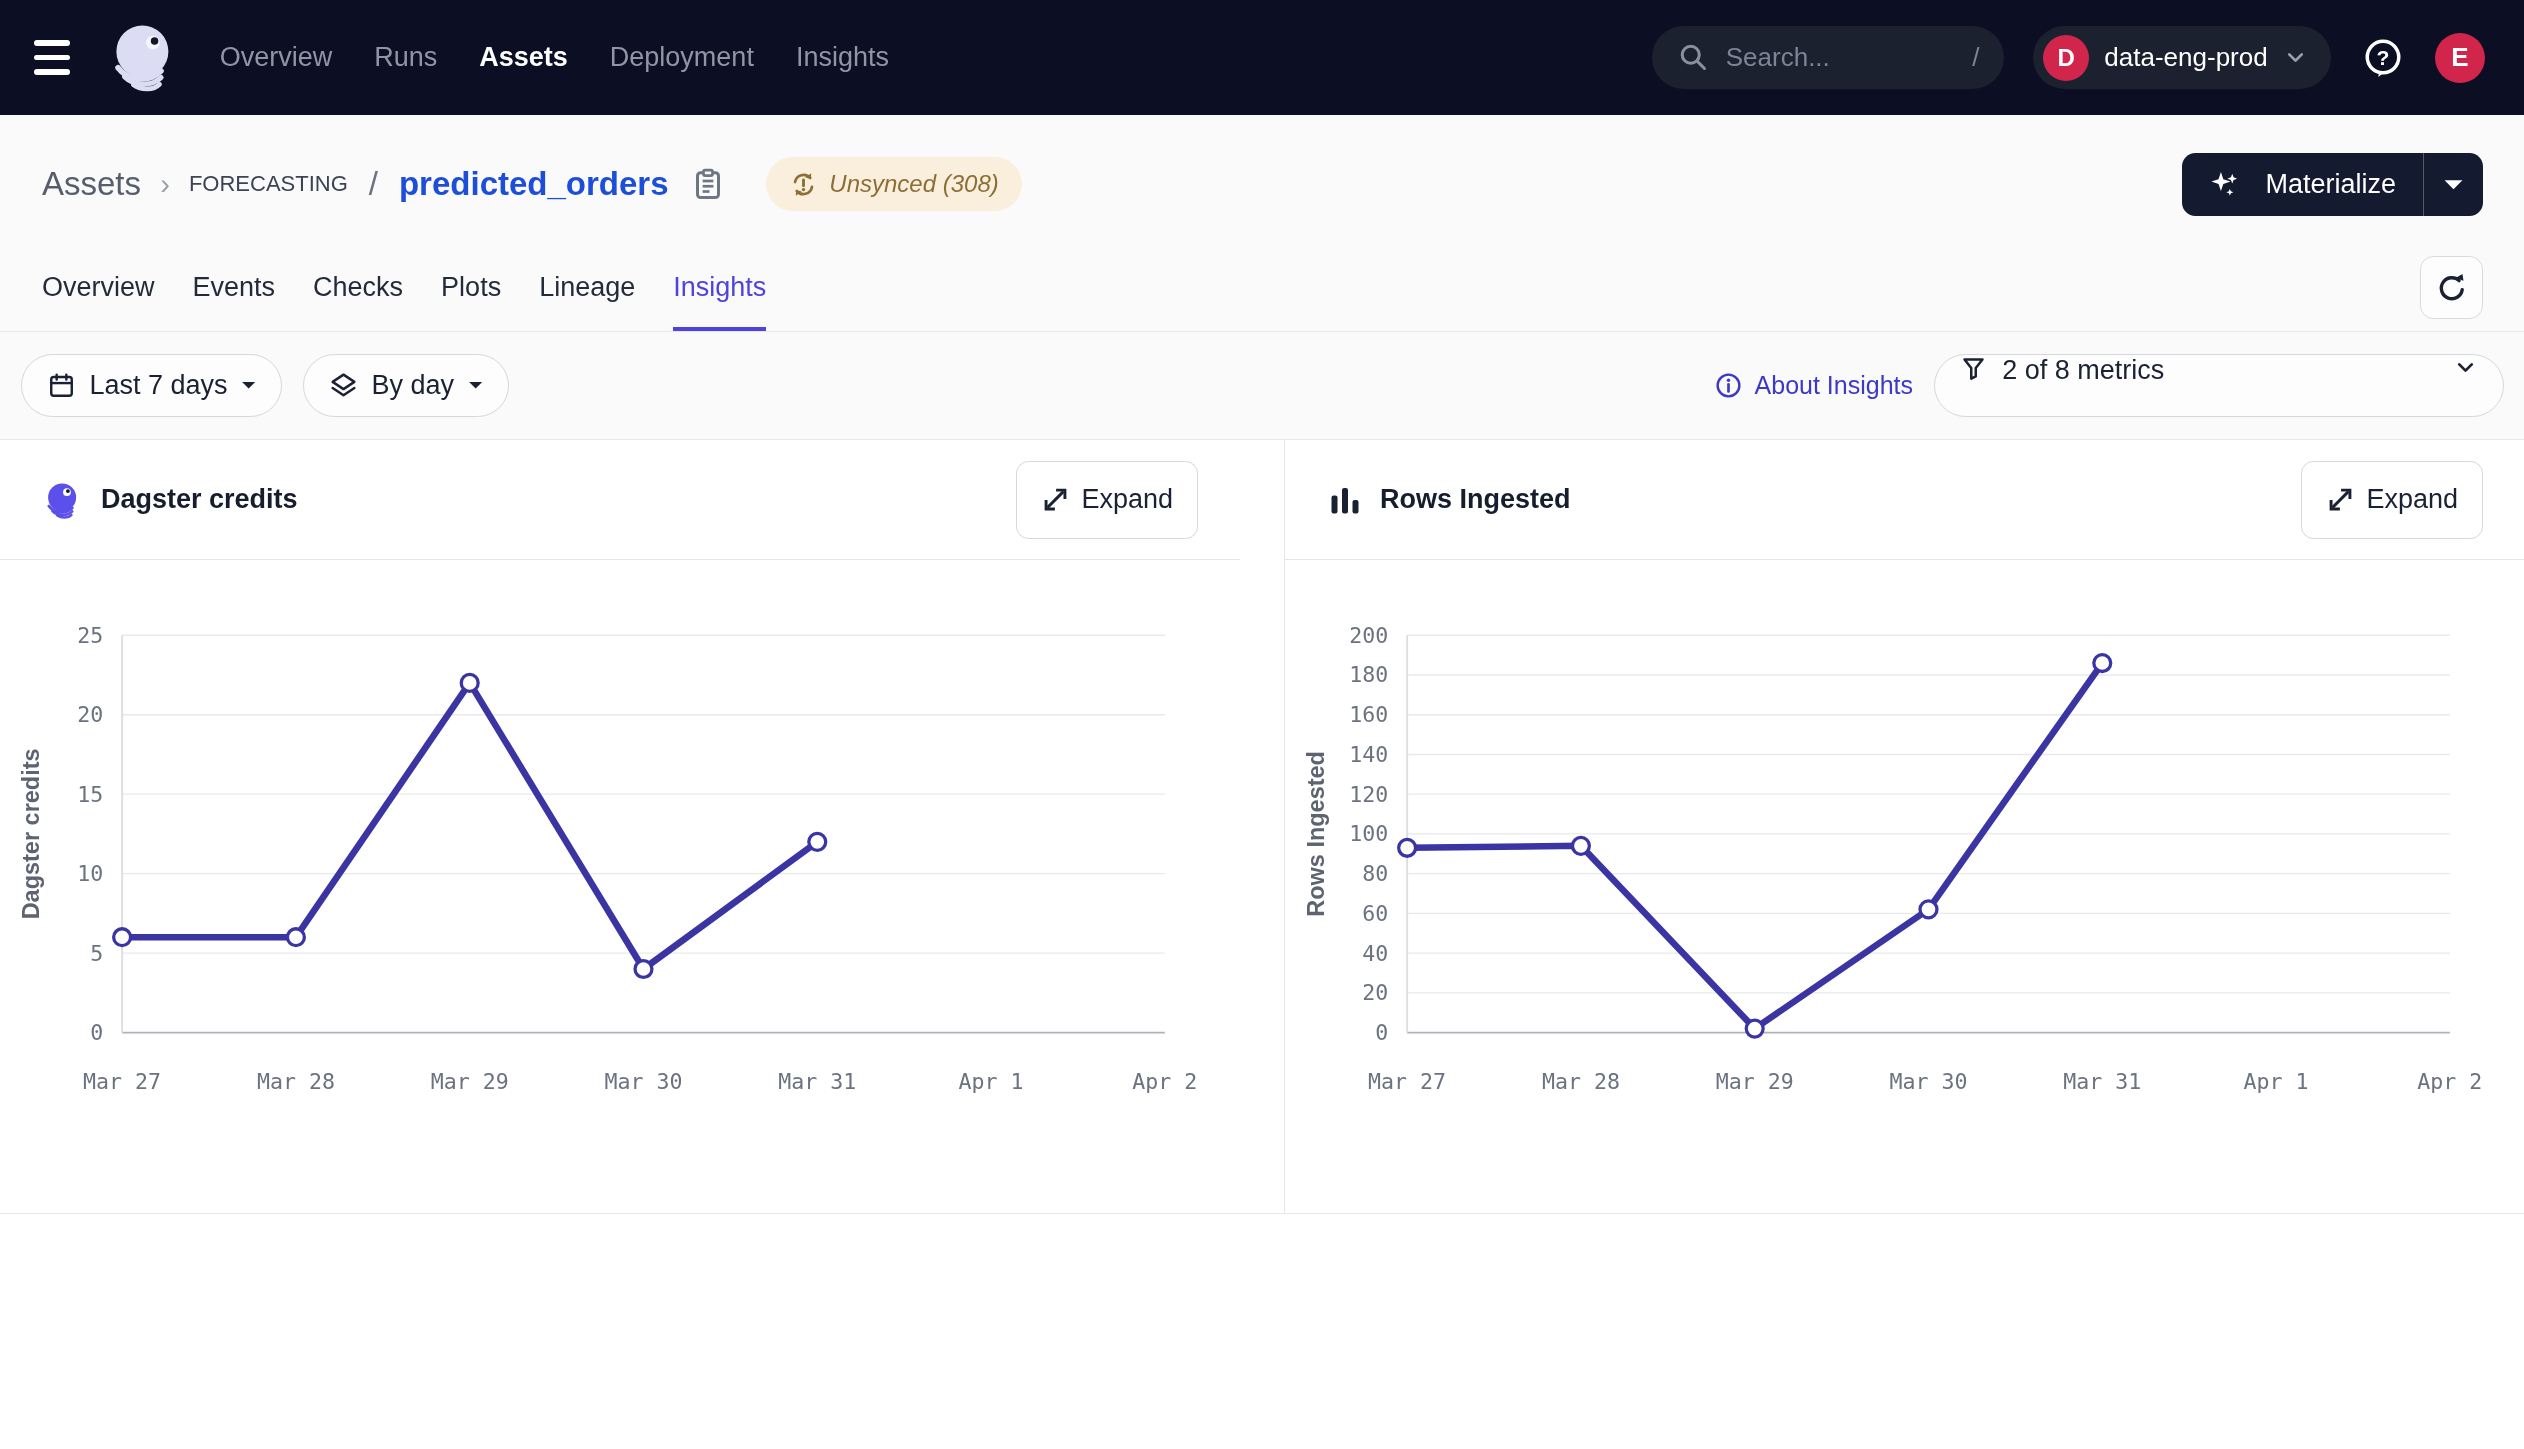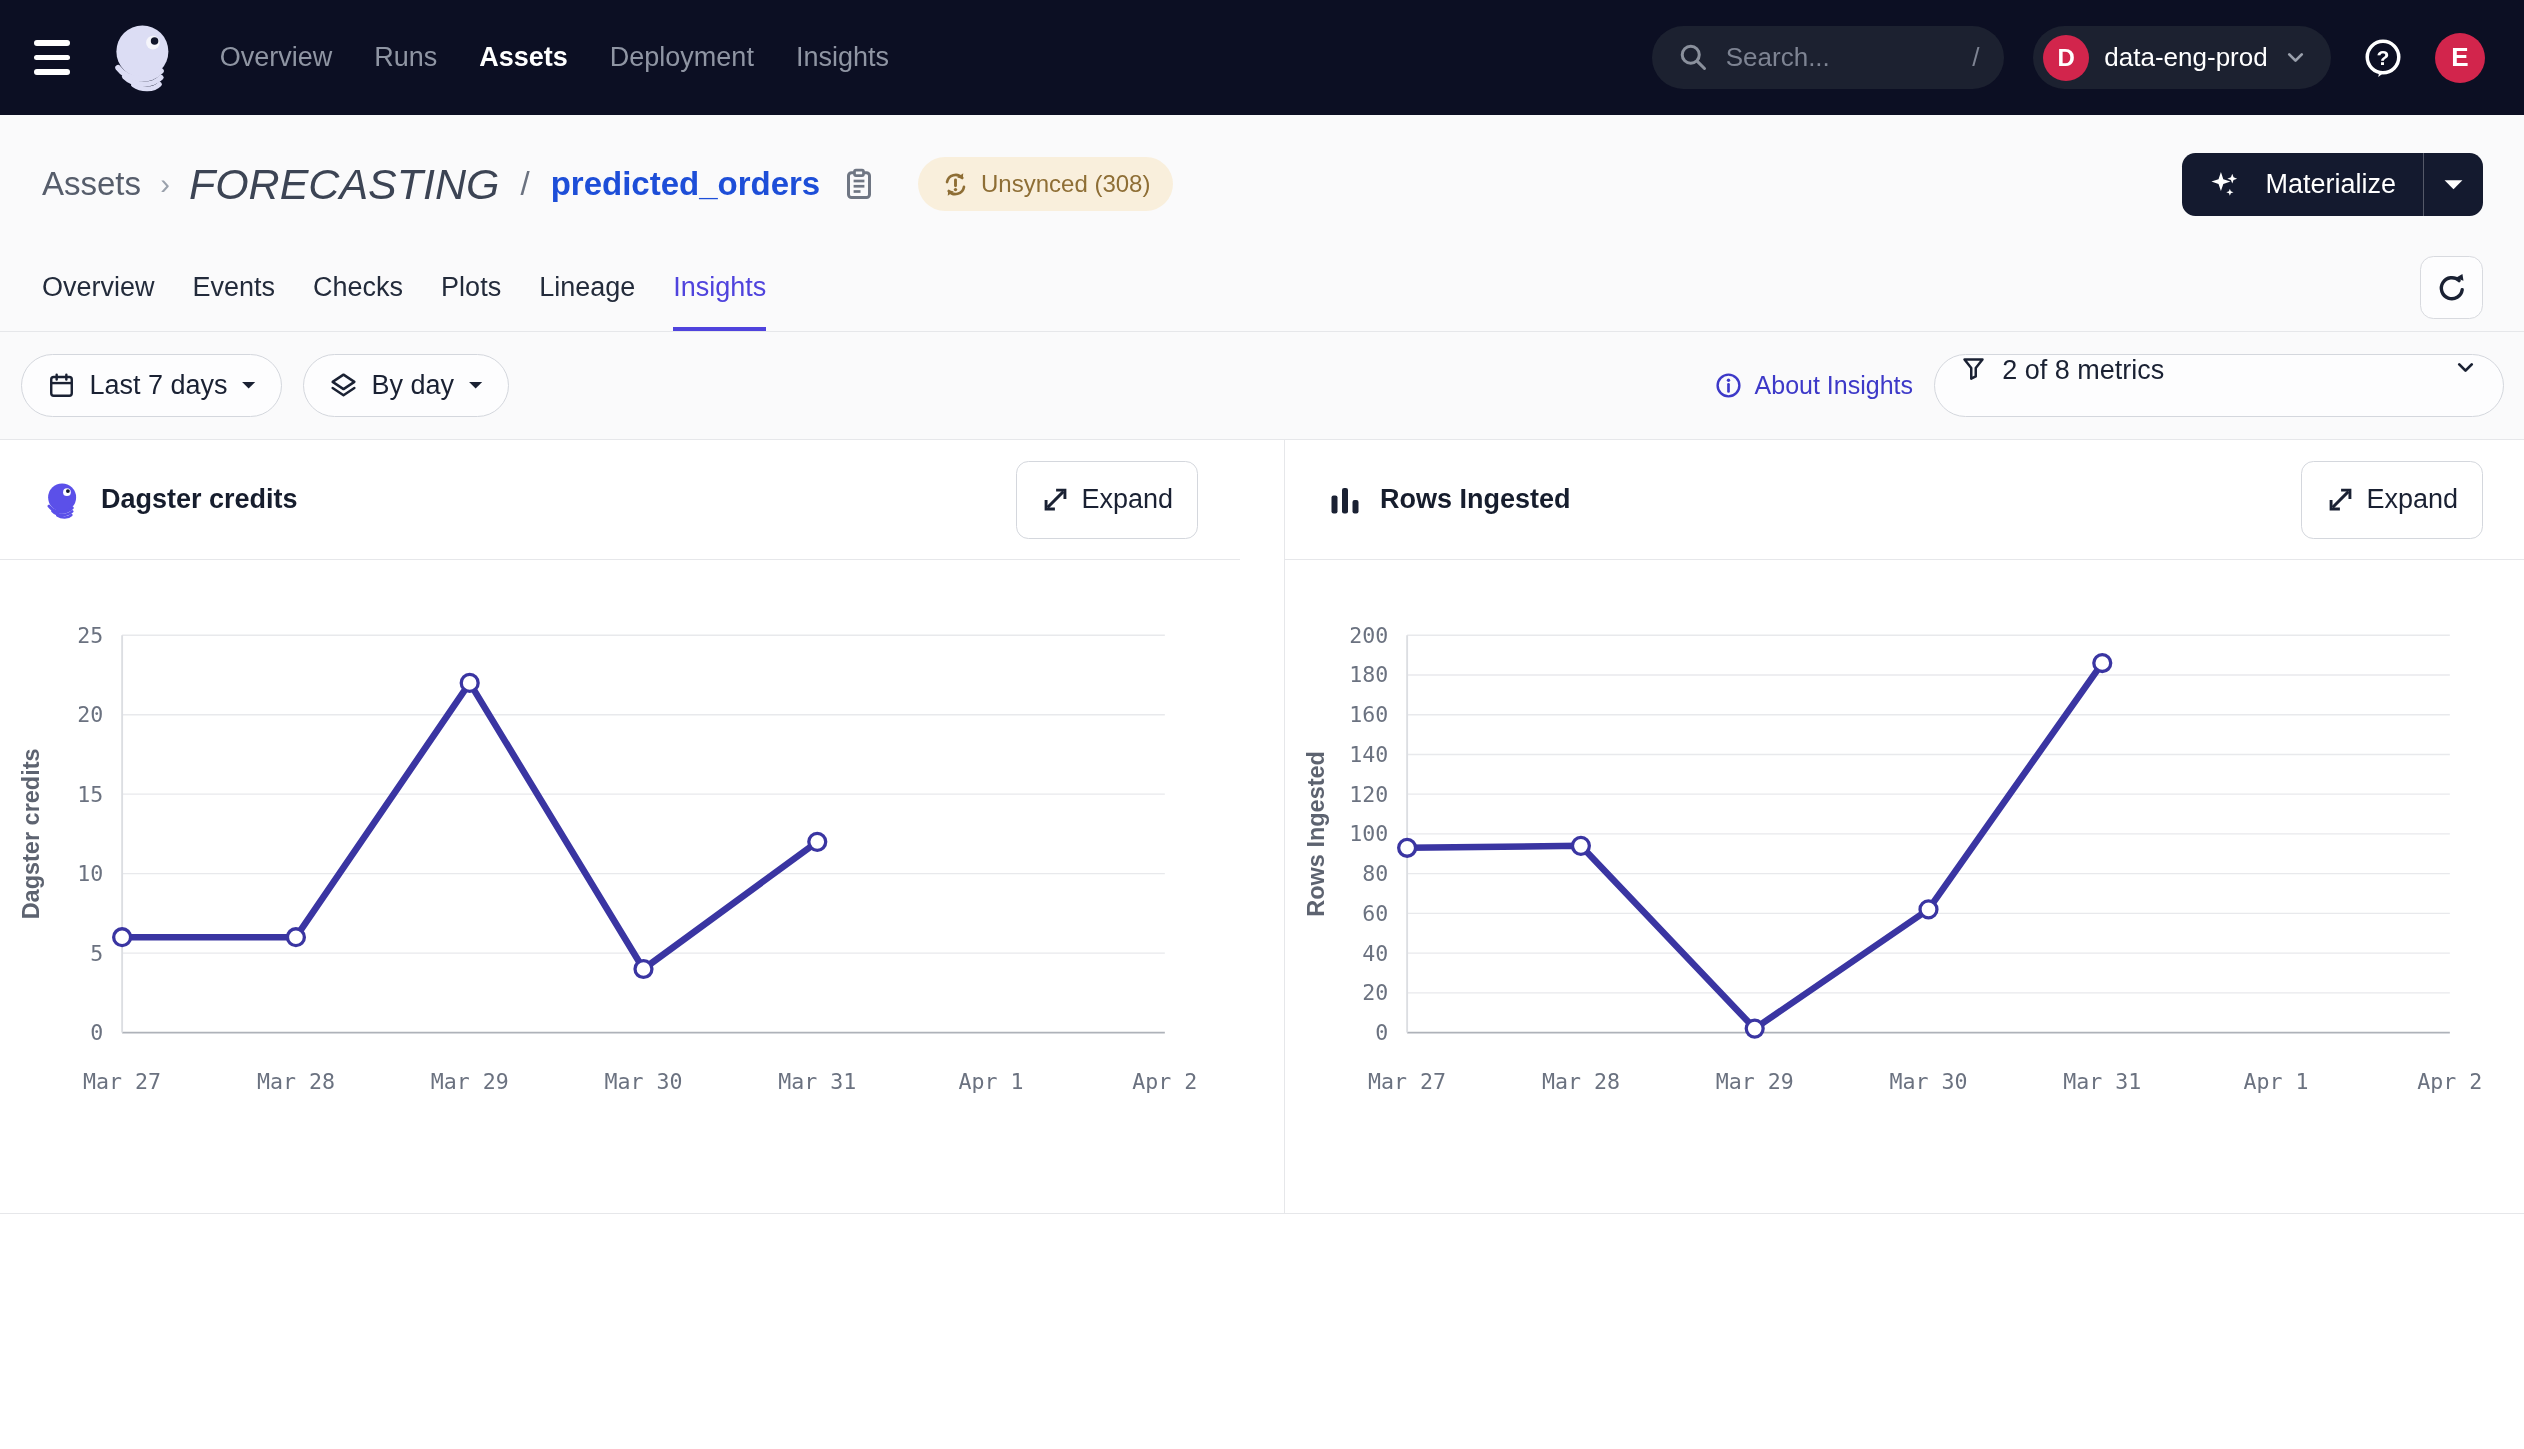--- a/index.html
+++ b/index.html
@@ -29,26 +29,26 @@
   .deploy-name { color:#ffffff; font-size:26px; }
   .avatar { width:50px; height:50px; border-radius:50%; background:#D2254C; color:#fff;
     display:flex; align-items:center; justify-content:center; font-weight:700; font-size:26px; cursor:pointer; }
   .help-btn { width:46px; height:46px; display:flex; align-items:center; justify-content:center; cursor:pointer; }
 
   
   .band { background:#FAFAFB; }
   .breadcrumb-row { height:129px; display:flex; align-items:center; padding:9.6px 42px 0 42px; gap:15.3px; }
   .crumb-root { font-size:33px; color:#565D6B; cursor:pointer; }
   .crumb-sep { font-size:29px; color:#9AA1AC; margin:0 3.8px; }
-  .crumb-group { font-size:43px; color:#3C4references454; color:#3C4454; cursor:pointer;font-style:italic; }
+  .crumb-group { font-size:22px; color:#3C4references454; color:#3C4454; cursor:pointer; }
   .crumb-slash { font-size:33px; color:#6B7280; margin:0 5.7px; }
   .crumb-asset { font-size:33px; color:#1d4ed8; font-weight:700; }
   .doc-icon-wrap { margin-left:5.7px; display:flex; align-items:center; cursor:pointer; }
   .sync-badge { margin-left:25px; height:54px; background:#F9EFDC; border-radius:27px;
-    display:flex; align-items:center; gap:11.5px; padding:0 23px; color:#8E6E35; font-size:24px; cursor:pointer; }
+    display:flex; align-items:center; gap:11.5px; padding:0 23px; color:#8E6E35; font-size:24px; cursor:pointer;font-style:italic; }
   .materialize { margin-left:auto; height:63px; background:#141A2F; border-radius:13.4px;
     display:flex; align-items:stretch; color:#fff; overflow:hidden; cursor:pointer; }
   .materialize-main { display:flex; align-items:center; gap:25px; padding:0 27px; font-size:27px; font-weight:500; }
   .materialize-divider { width:1px; background:rgba(255,255,255,0.28); }
   .materialize-caret { display:flex; align-items:center; justify-content:center; width:59px; }
 
   .tabs-row { height:88px; display:flex; align-items:stretch; gap:38px; padding:0 42px;
     border-bottom:1px solid #E6E7EA; }
   .tab { display:flex; align-items:center; font-size:27px; color:#232B3B; cursor:pointer;
     border-bottom:4.8px solid transparent; padding-top:3.8px; }

